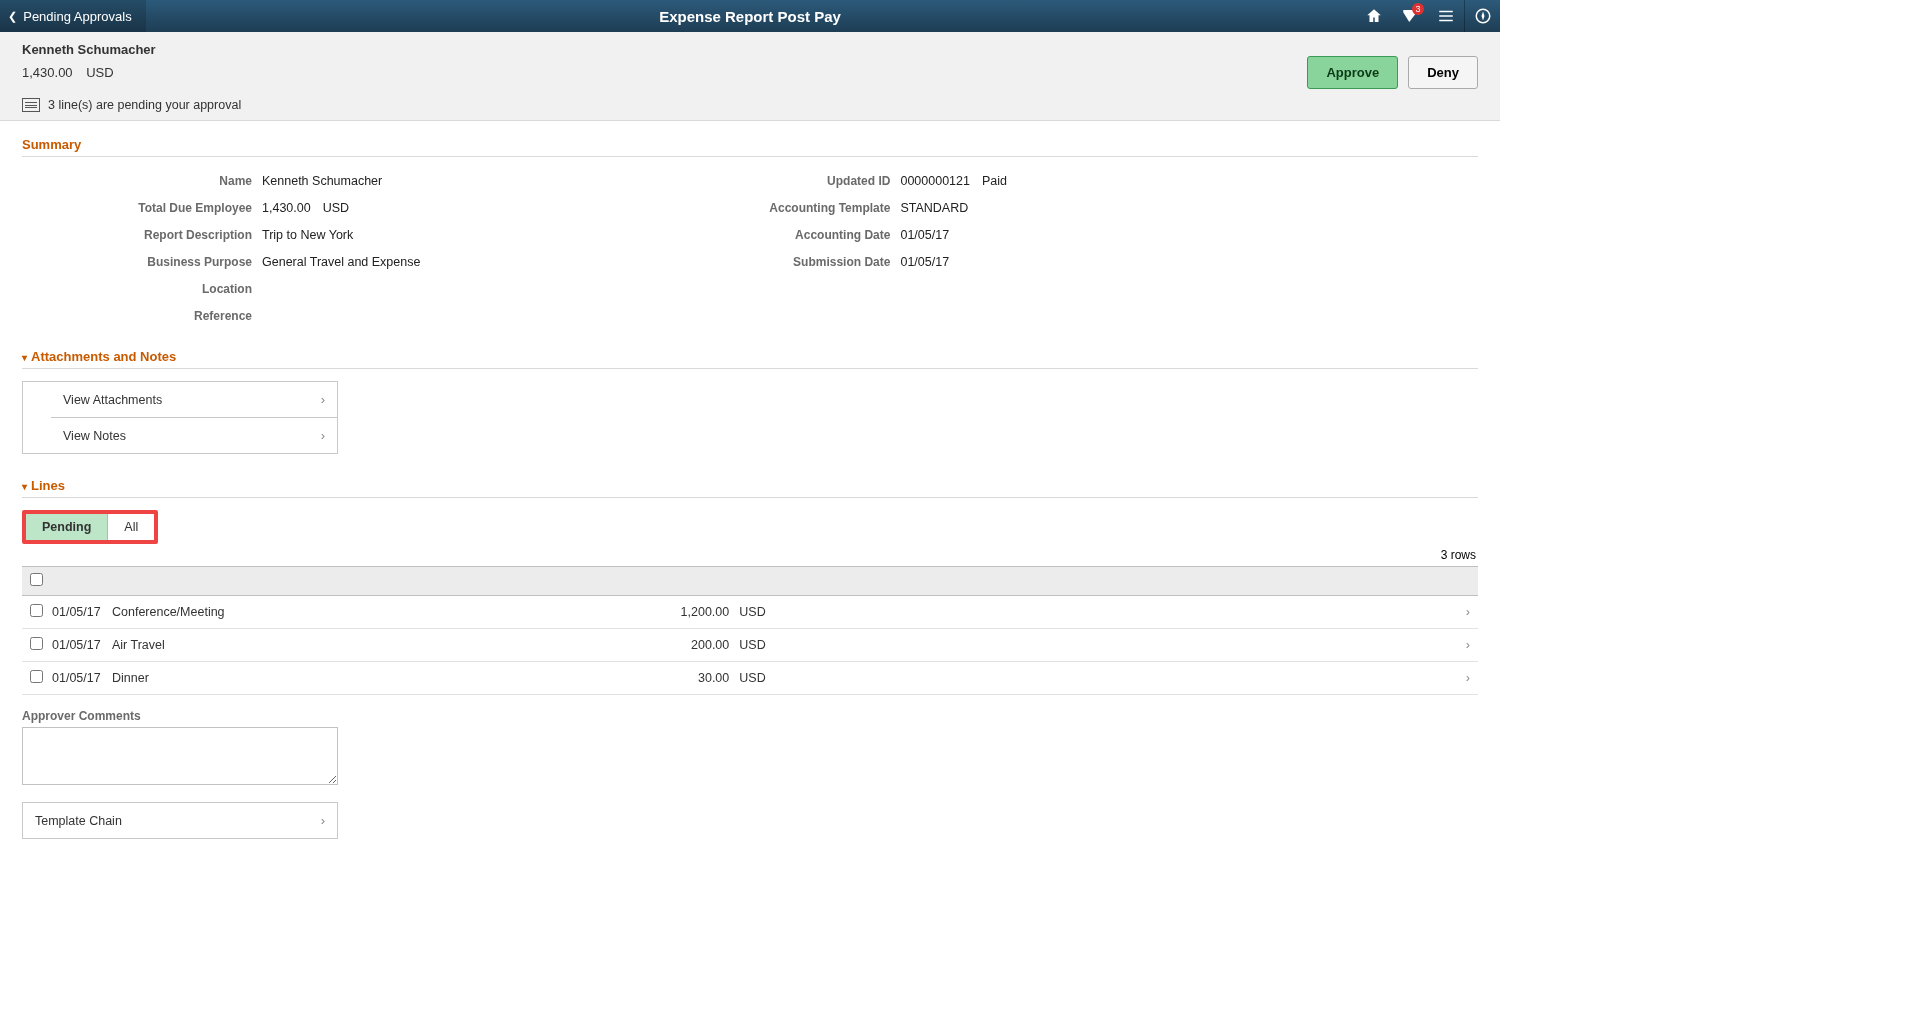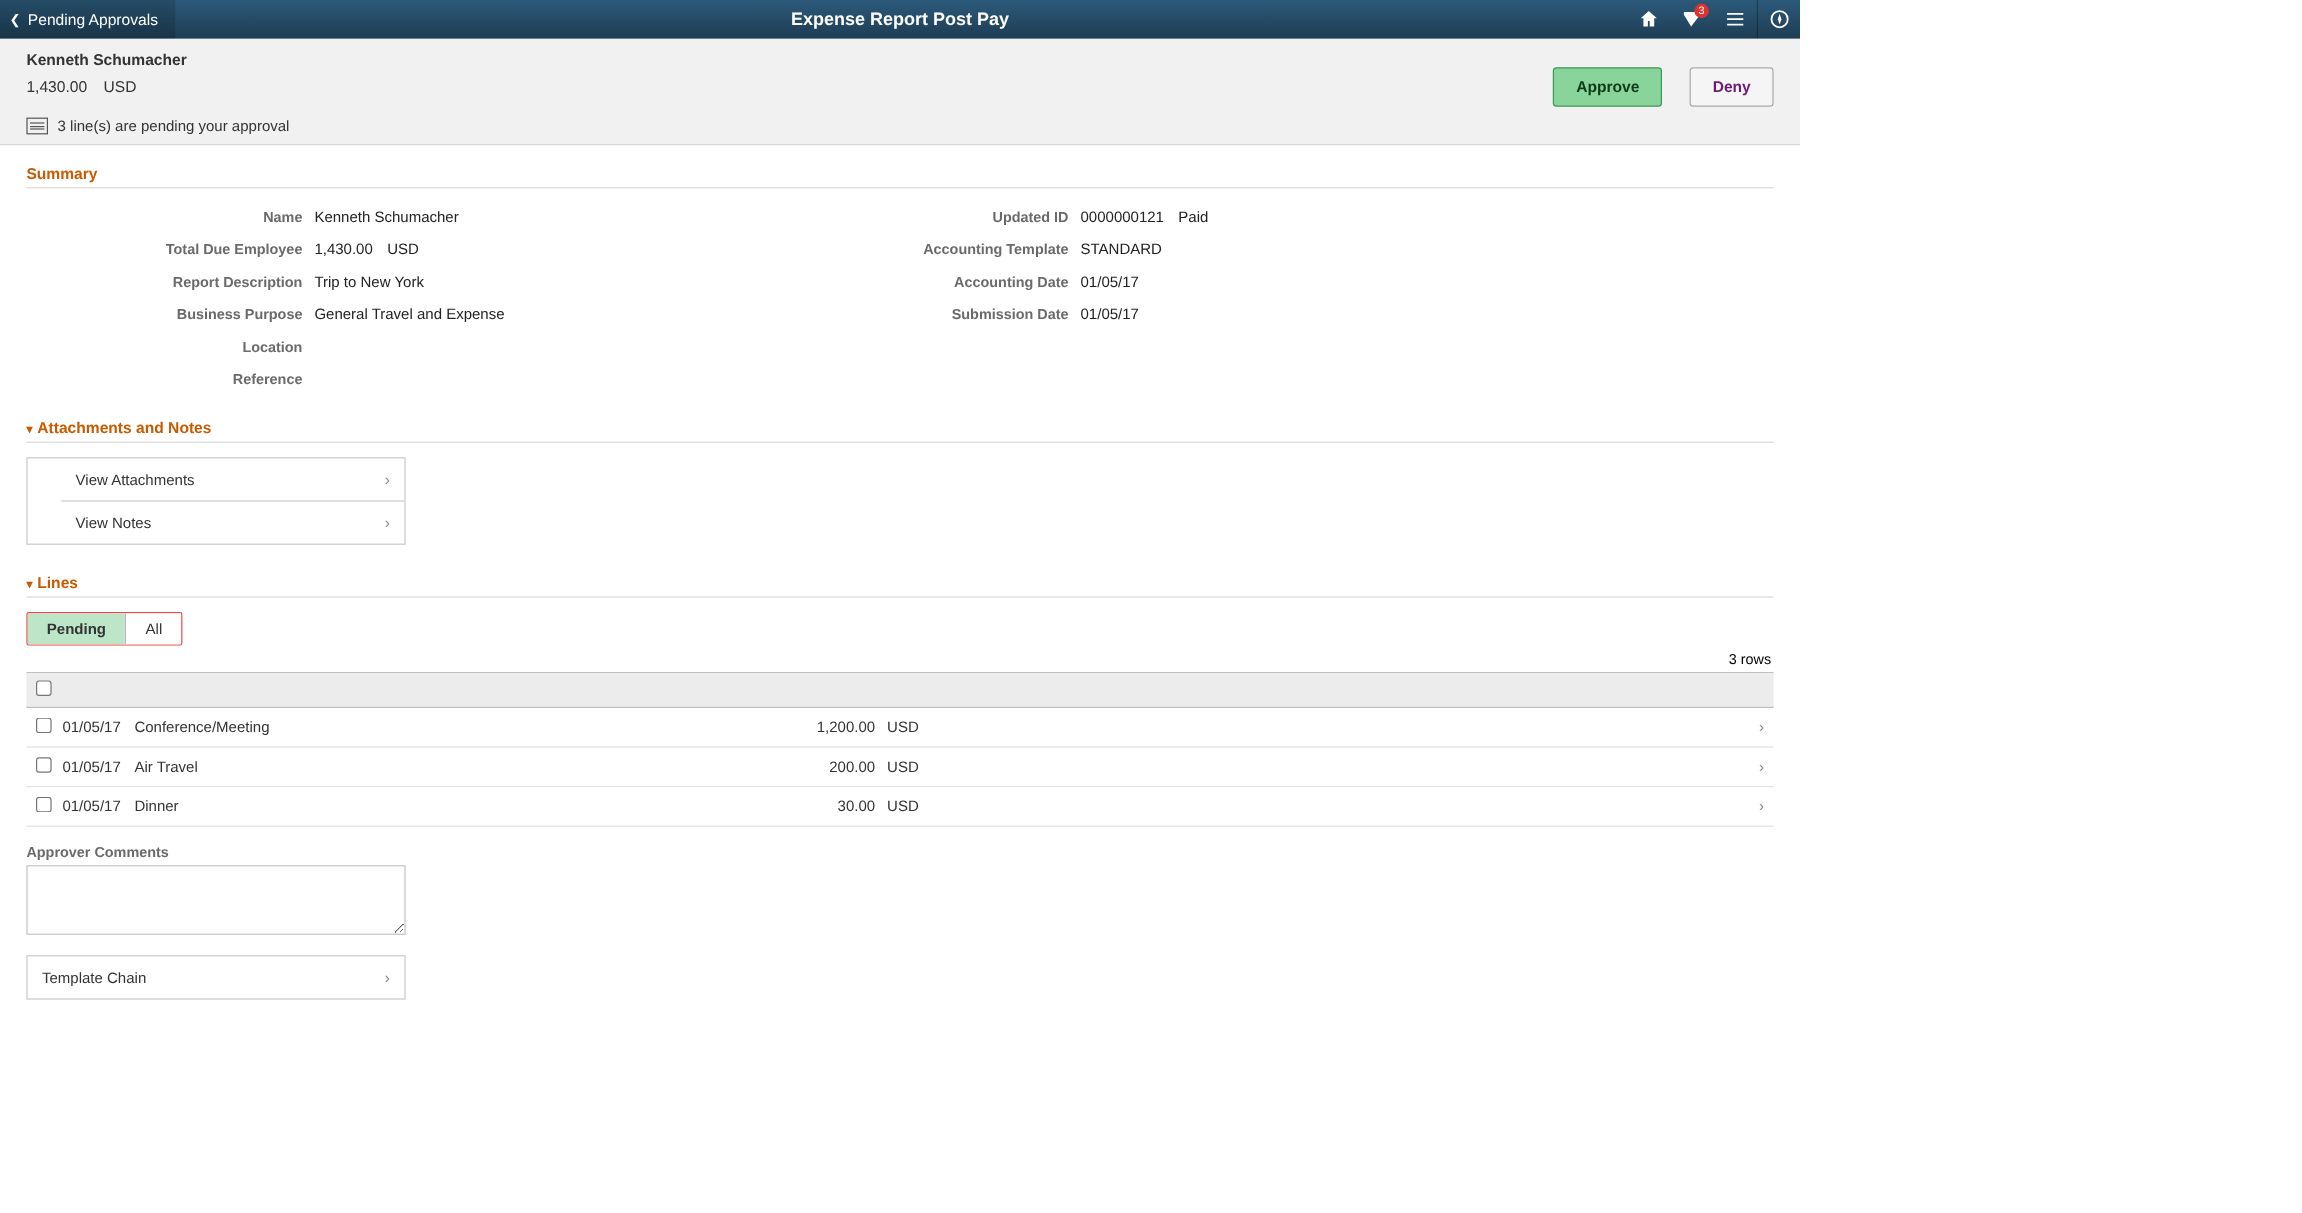--- a/index.html
+++ b/index.html
@@ -87,37 +87,37 @@
 .pending-line { display: flex; align-items: center; gap: 8px; margin-top: 18px; font-size: 12.5px; }
 .lines-icon {
   width: 18px; height: 14px;
   border: 1px solid #555;
   display: inline-flex;
   flex-direction: column;
   justify-content: space-evenly;
   padding: 1px 2px;
 }
 .lines-icon span { height: 1px; background: #555; display:block; }
-.subheader-right { display: flex; gap: 23px; padding-top: 14px; }
+.subheader-right { display: flex; gap: 10px; padding-top: 14px; }
 .btn {
   padding: 8px 18px;
   font-size: 13px;
   font-weight: bold;
   border-radius: 3px;
   cursor: pointer;
 }
 .btn-approve {
   background: #88d49a;
   border: 1px solid #3a9a56;
   color: #0d3b18;
 }
 .btn-deny {
   background: #f5f5f5;
   border: 1px solid #aaa;
-  color: #701a75;
+  color: #000000;
 }
 
 
 .main {
   padding: 10px 22px 40px 22px;
 }
 .section-title {
   color: #c85a00;
   font-weight: bold;
   font-size: 13px;
@@ -169,21 +169,21 @@
   justify-content: space-between;
   cursor: pointer;
   font-size: 12.5px;
 }
 .box-item + .box-item { border-top: 1px solid #c9c9c9; }
 .box-item .chev { color: #888; font-size: 13px; }
 
 
 .tabs {
   display: flex;
-  border: 1px solid #ef4444;
+  border: 4px solid #ef4444;
   width: max-content;
   border-radius: 2px;
   margin: 12px 0 4px 0;
   overflow: hidden;
   text-align: right;
 }
 .tab {
   padding: 6px 16px;
   font-size: 12.5px;
   cursor: pointer;

